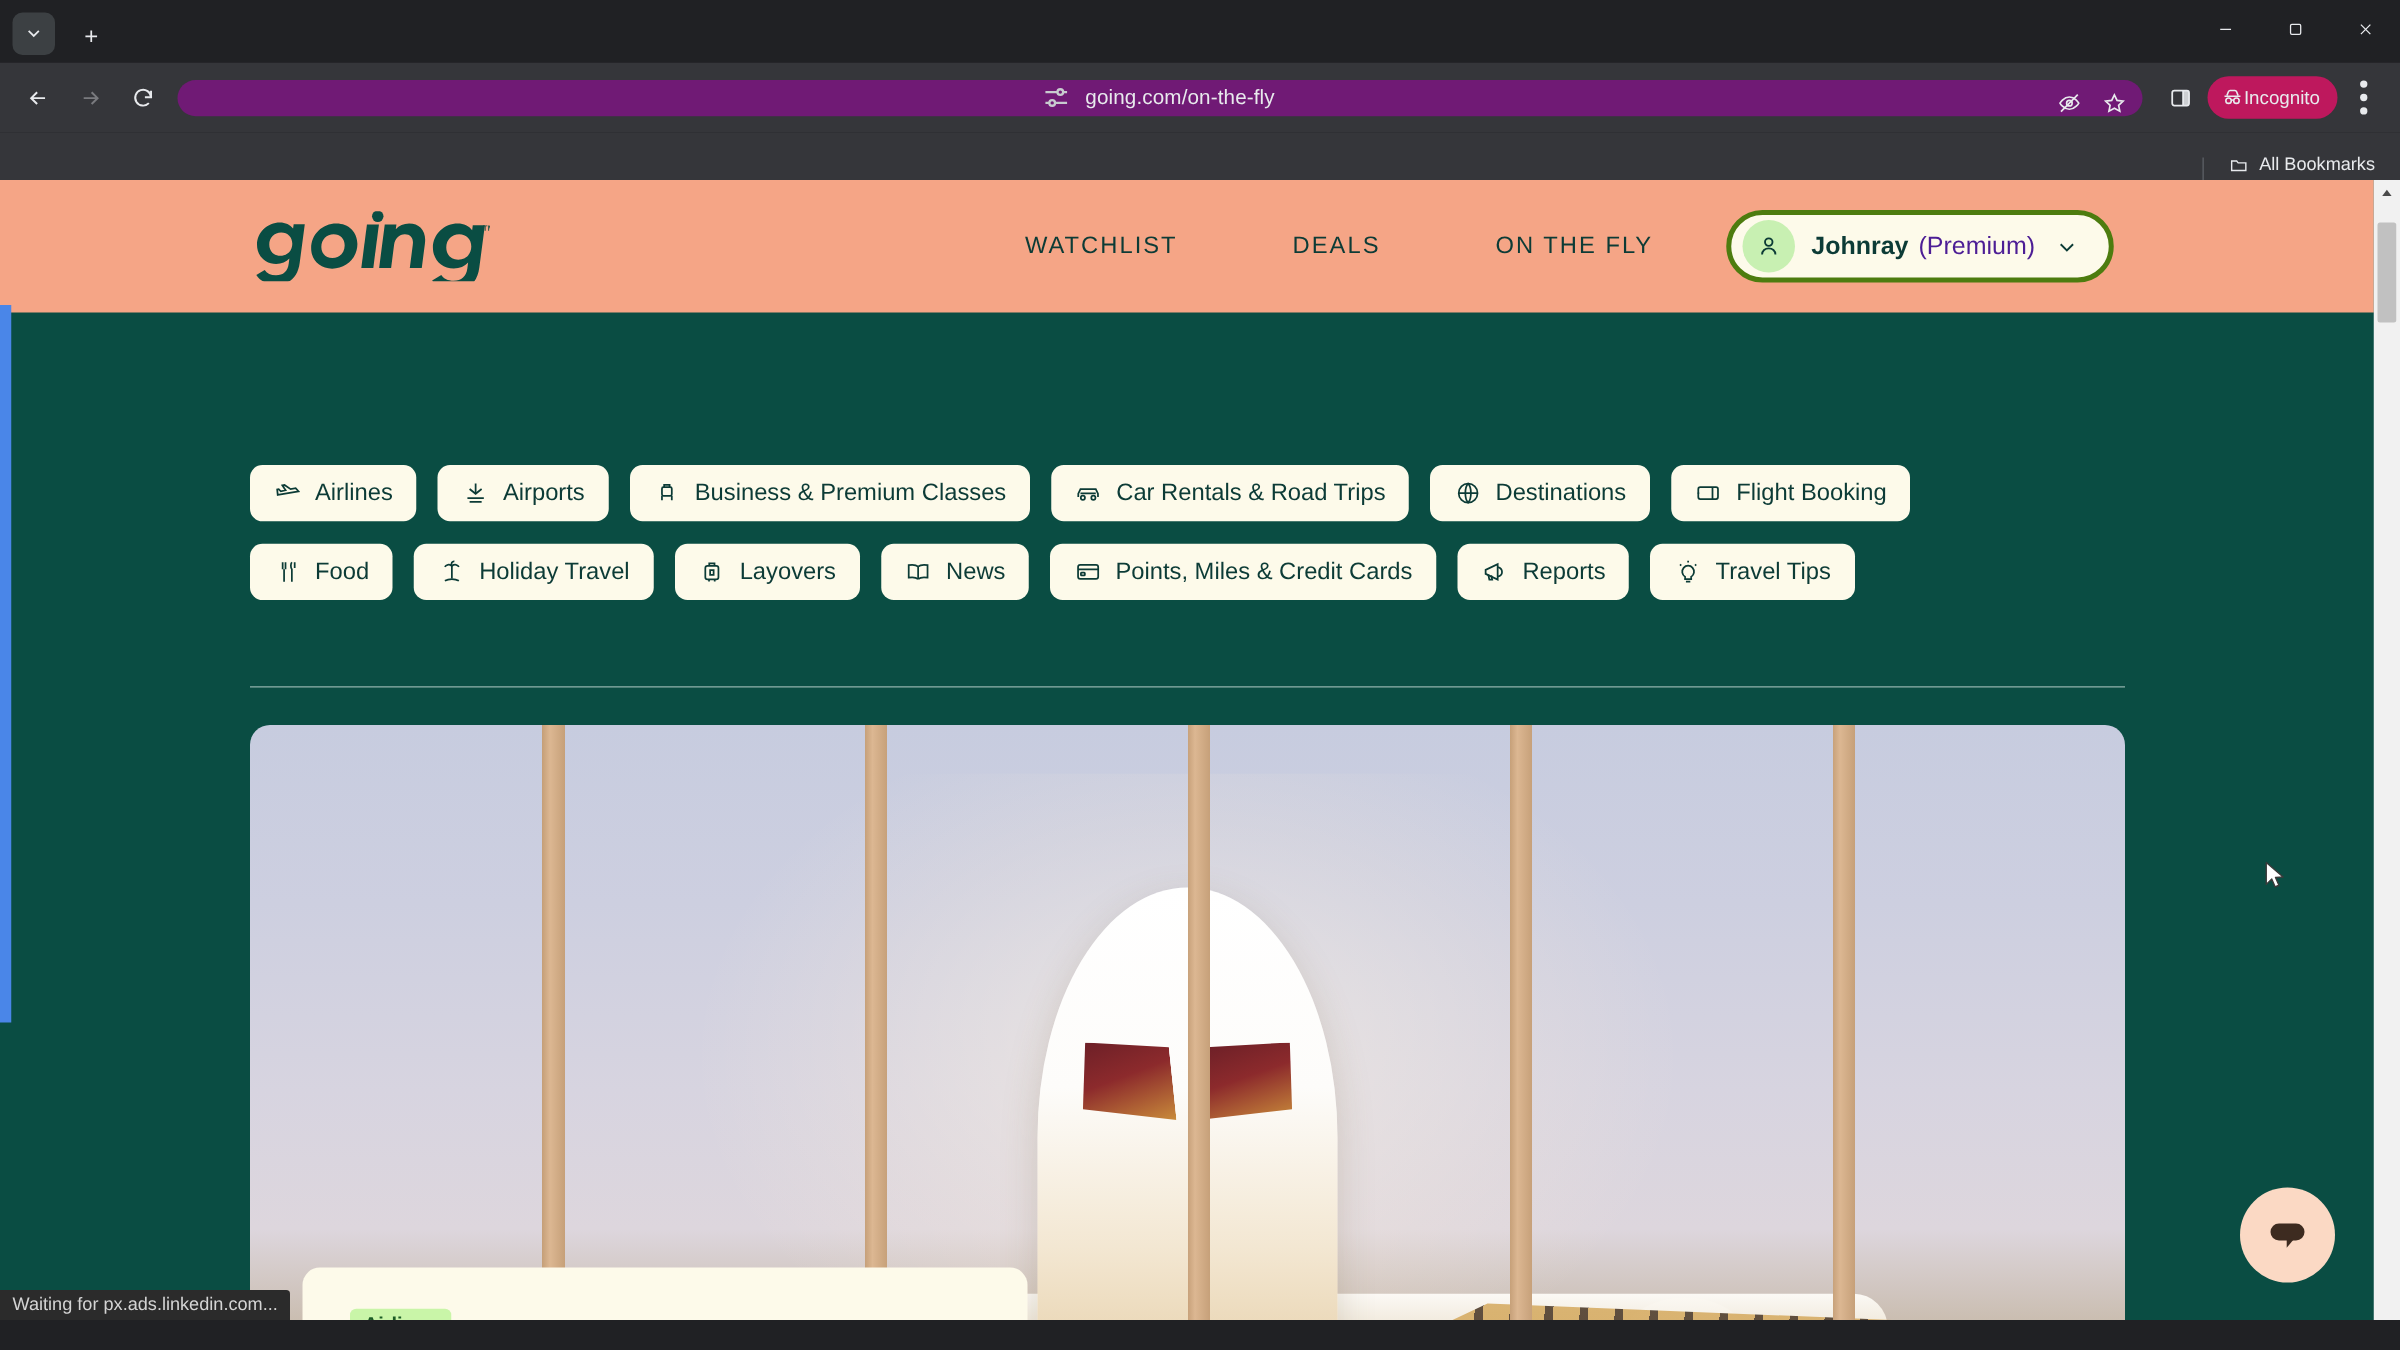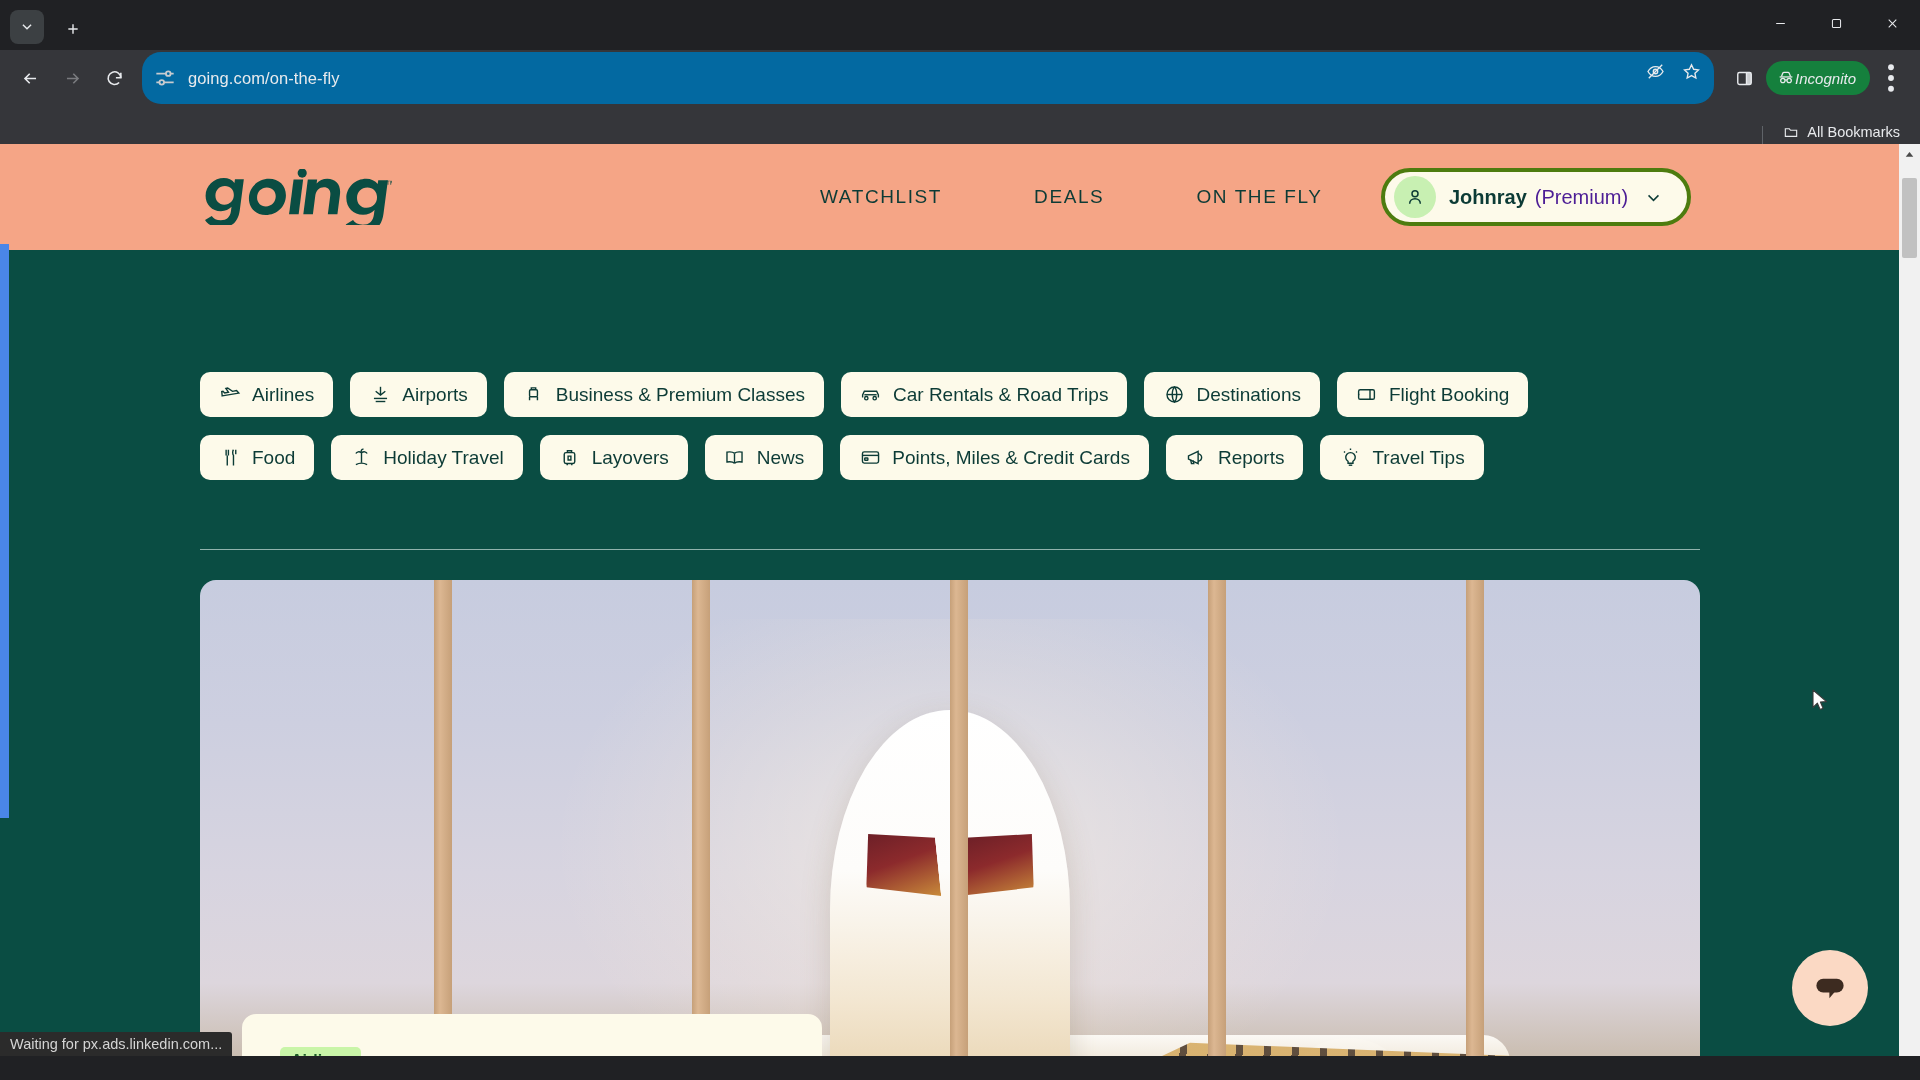--- a/index.html
+++ b/index.html
@@ -107,29 +107,30 @@
     width: 40px; height: 40px;
     border-radius: 50%;
     display: flex; align-items: center; justify-content: center;
     flex: 0 0 auto;
   }
   .nav-btn svg { width: 19px; height: 19px; }
   .nav-btn.disabled { opacity: 0.38; }
 
   .omnibox {
     flex: 1 1 auto;
-    height: 52px;
-    background: #0369a1;
+    height: 29px;
+    background: #701a75;
     border-radius: 19px;
     display: flex;
     align-items: center;
     margin: 0 8px 0 6px;
     padding: 0 14px 0 10px;
     gap: 10px;
     position: relative;
+    justify-content: center;
   }
   .omnibox-siteinfo {
     width: 26px; height: 26px;
     border-radius: 50%;
     display: flex; align-items: center; justify-content: center;
     flex: 0 0 auto;
   }
   .omnibox-url {
     color: #e8eaed;
     font-size: 16.5px;
@@ -146,27 +147,26 @@
   .omni-icon {
     width: 34px; height: 34px;
     border-radius: 50%;
     display: flex; align-items: center; justify-content: center;
   }
   .omni-icon svg { width: 19px; height: 19px; }
 
   .incognito-pill {
     height: 34px;
     border-radius: 17px;
-    background: #15803d;
+    background: #be185d;
     display: flex;
     align-items: center;
     gap: 0;
     padding: 0 14px 0 11px;
     flex: 0 0 auto;
-    font-style: italic;
   }
   .incognito-pill svg { width: 18px; height: 18px; }
   .incognito-label { color: #e8eaed; font-size: 15px; white-space: nowrap; }
 
   .kebab {
     width: 38px; height: 38px;
     border-radius: 50%;
     display: flex; align-items: center; justify-content: center;
     flex: 0 0 auto;
   }

